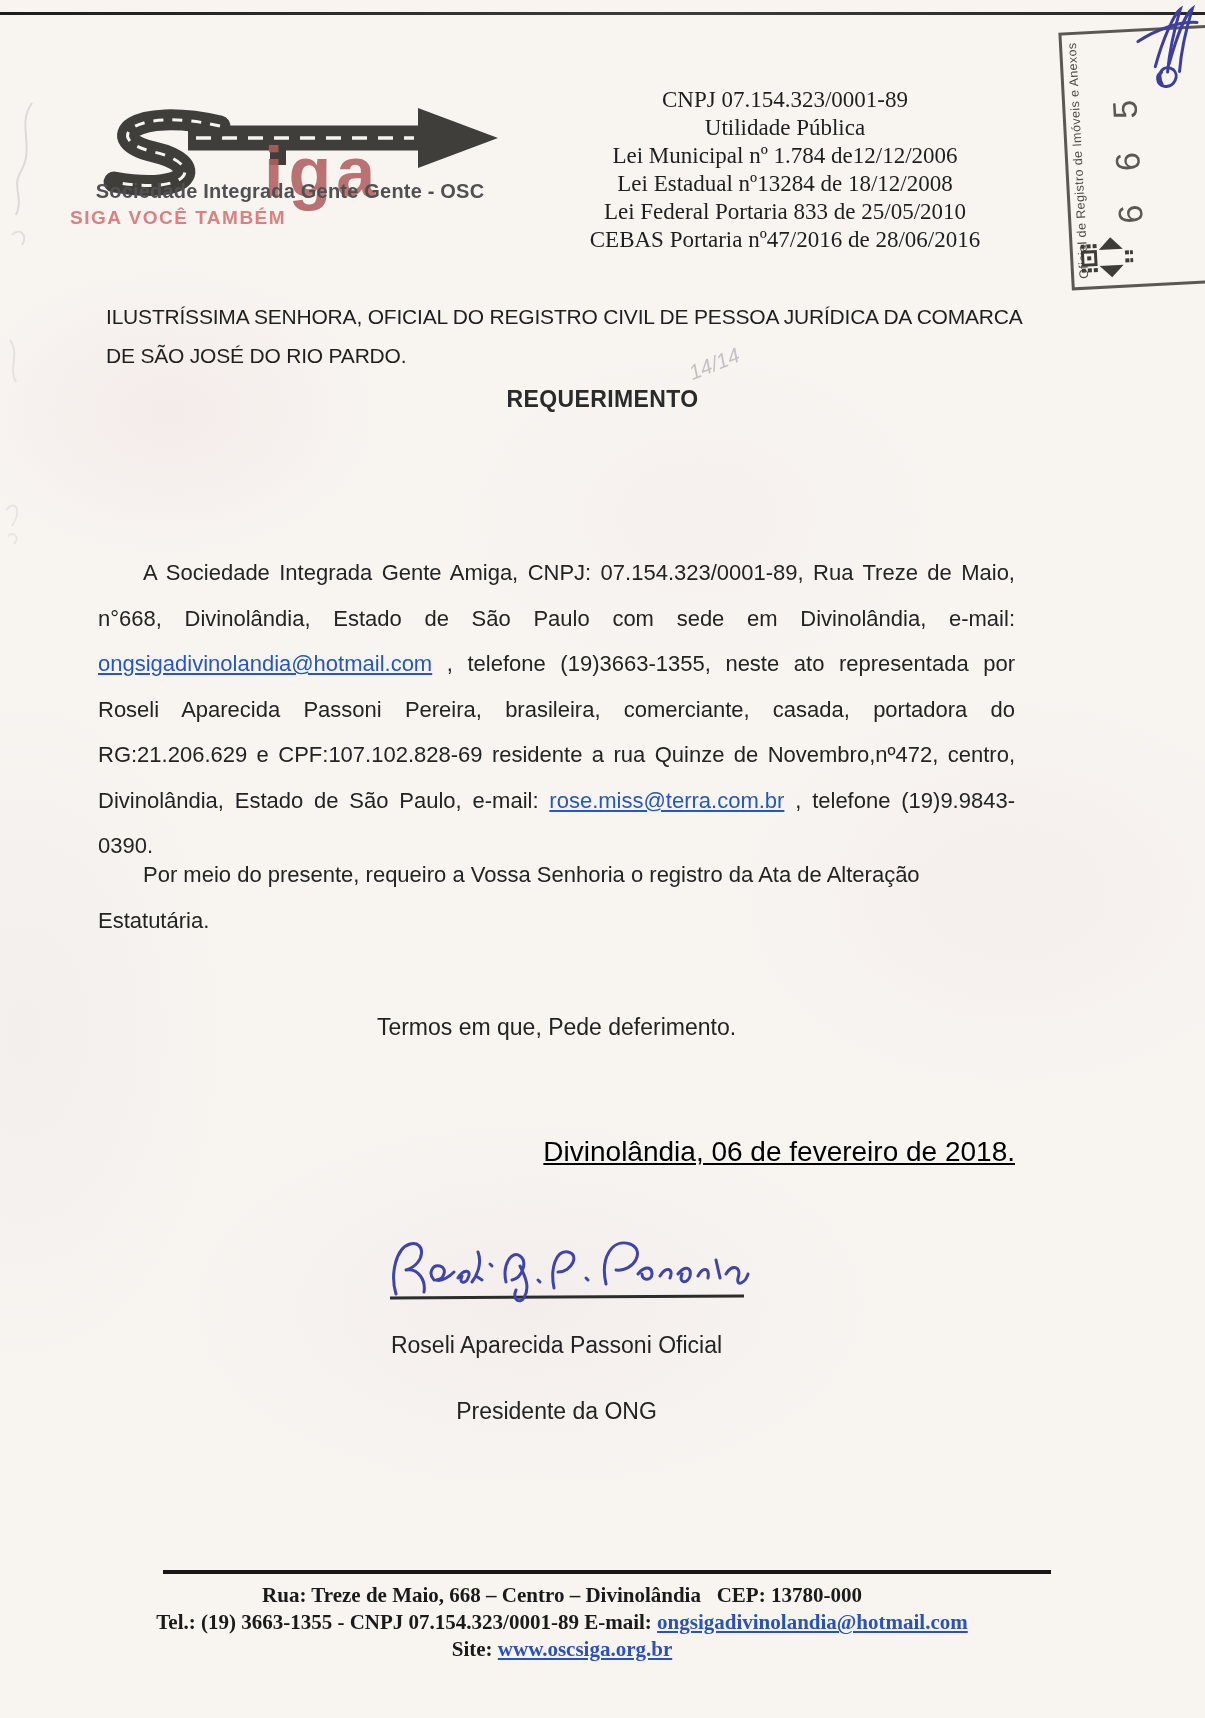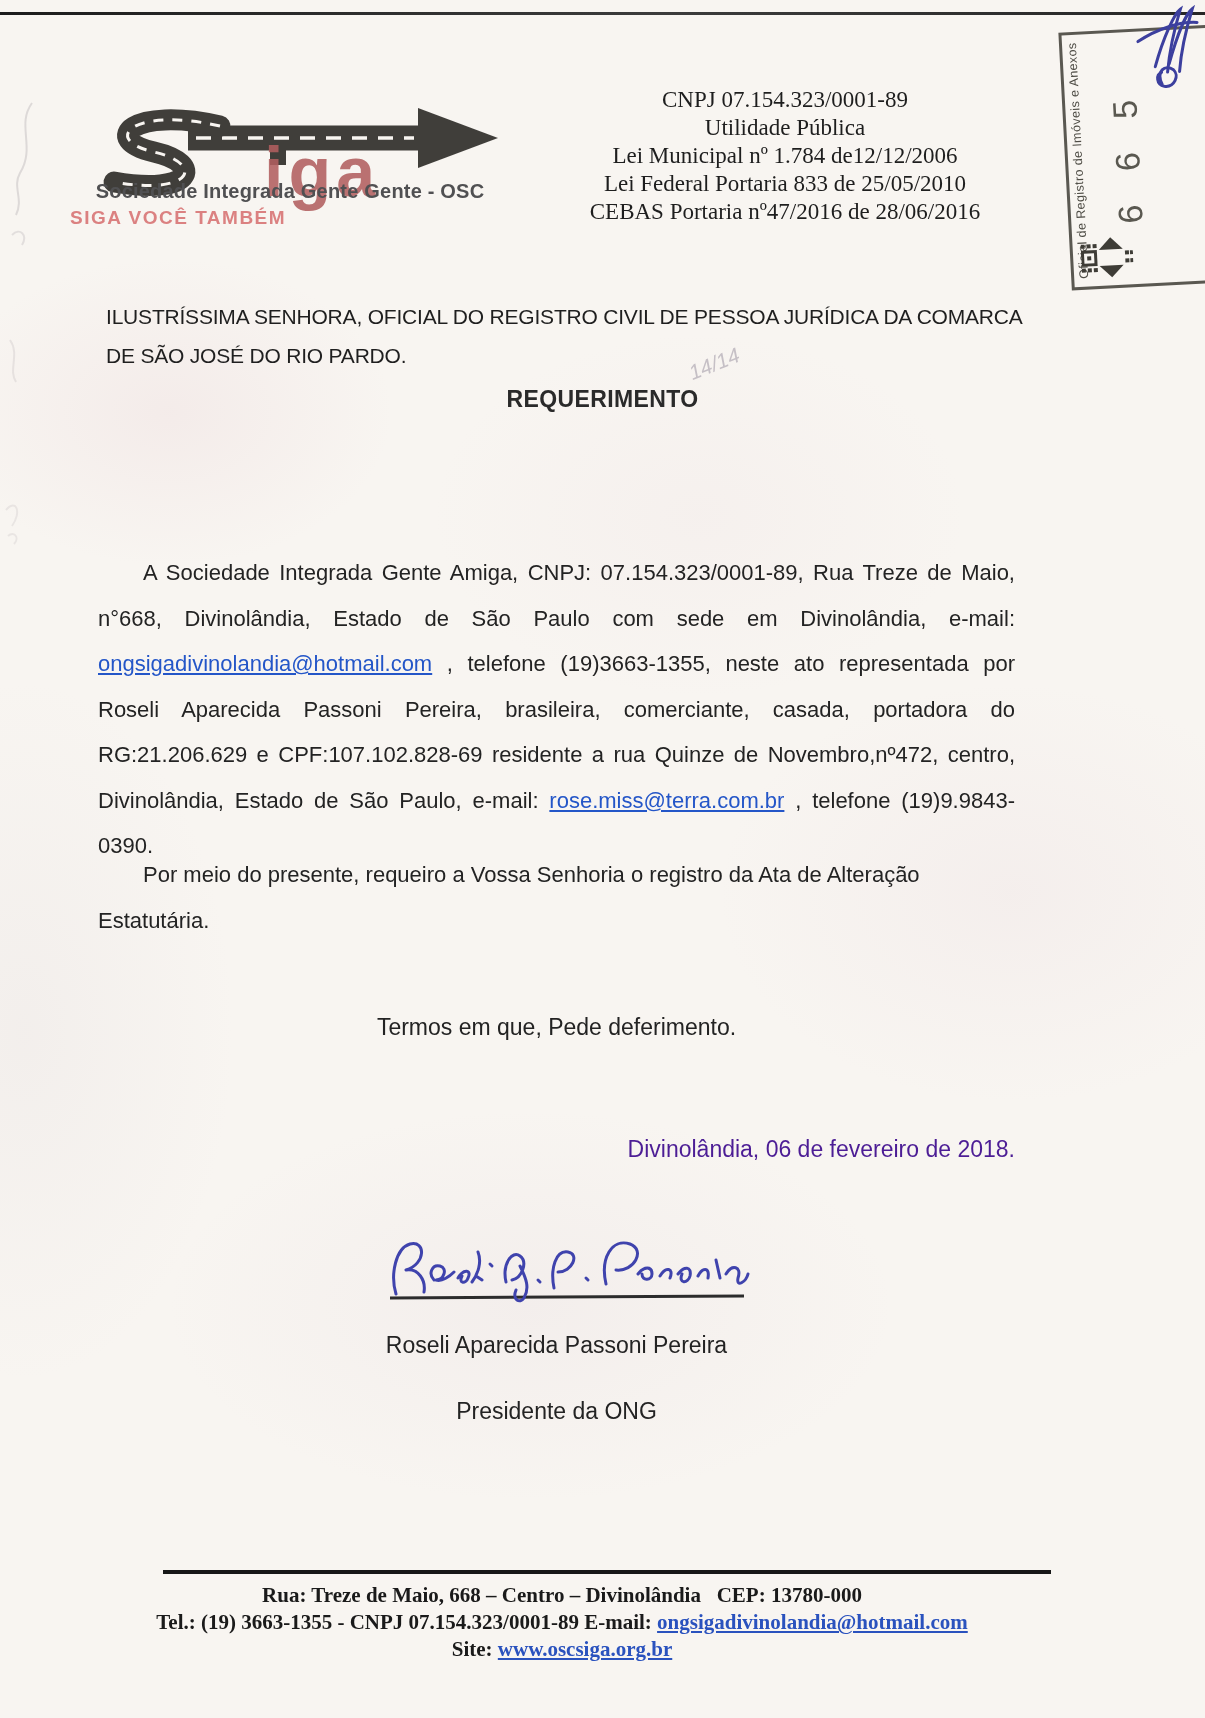--- a/index.html
+++ b/index.html
@@ -59,21 +59,21 @@
     color:rgba(128,118,138,.42);transform:rotate(-22deg);}
   .para{position:absolute;left:98px;width:917px;font-size:22px;line-height:45.5px;
     color:#232323;text-align:justify;}
   .para.indent{text-indent:45px;}
   .p1{top:528px;}
   .p2{top:830px;text-align:left;}
   .doc-link{color:#2456c8;text-decoration:underline;}
   .closing{position:absolute;left:98px;top:1014px;width:917px;text-align:center;
     font-size:23px;color:#232323;}
   .dateline{position:absolute;left:98px;top:1136px;width:917px;text-align:right;
-    font-size:23px;color:#4c1d95;}
+    font-size:28px;color:#000000;text-decoration:underline;}
   .signature-art{position:absolute;left:380px;top:1222px;}
   .sig-name{position:absolute;left:98px;top:1332px;width:917px;text-align:center;
     font-size:23px;color:#232323;}
   .sig-role{position:absolute;left:98px;top:1398px;width:917px;text-align:center;
     font-size:23px;color:#232323;}
 
   
   .footer-rule{position:absolute;left:163px;top:1570px;width:888px;height:4px;background:#171717;}
   .footer-line{position:absolute;left:0;width:1100px;text-align:center;
     font-family:"Liberation Serif", serif;font-weight:bold;font-size:21px;color:#1a1a1a;margin-left:12px;}
@@ -113,20 +113,21 @@
       <text x="194" y="96" font-family="Liberation Sans, sans-serif" font-size="70" font-weight="bold" fill="#b05e5e" fill-opacity="0.88" letter-spacing="5">iga</text>
     </svg>
     <div class="logo-org">Sociedade Integrada Gente Gente - OSC</div>
     <div class="logo-tagline">SIGA VOCÊ TAMBÉM</div>
   </div>
 
   <div class="header-laws">
     <div>CNPJ 07.154.323/0001-89</div>
     <div>Utilidade Pública</div>
     <div>Lei Municipal nº 1.784 de12/12/2006</div>
+    <div>Lei Estadual nº13284 de 18/12/2008</div>
     <div>Lei Federal Portaria 833 de 25/05/2010</div>
     <div>CEBAS Portaria nº47/2016 de 28/06/2016</div>
   </div>
 
   <div class="stamp">
     <div class="stamp-side">Oficial de Registro de Imóveis e Anexos</div>
     <div class="stamp-num-wrap">
       <div class="stamp-num">6 6 5</div>
     </div>
 
@@ -193,21 +194,21 @@
       <path d="M226,62 C220,36 232,16 250,22 C266,28 254,50 236,48"></path>
       <path d="M258,52 C264,44 272,44 272,52 C272,58 262,60 262,52"></path>
       <path d="M280,54 C286,44 294,46 290,56"></path>
       <path d="M298,52 C304,44 312,44 310,54 C308,62 298,62 302,52"></path>
       <path d="M318,54 C322,46 330,44 328,56"></path>
       <path d="M336,38 L340,56"></path>
       <path d="M346,52 C352,42 362,44 358,56 C356,66 366,60 368,52"></path>
     </g>
   </svg>
 
-  <div class="sig-name">Roseli Aparecida Passoni Pereira</div>
+  <div class="sig-name">Roseli Aparecida Passoni Oficial</div>
   <div class="sig-role">Presidente da ONG</div>
 
   <div class="footer-rule"></div>
   <div class="footer-line f1">Rua: Treze de Maio, 668 – Centro – Divinolândia&nbsp;&nbsp; CEP: 13780-000</div>
   <div class="footer-line f2"><span>Tel.: (19) 3663-1355 - CNPJ 07.154.323/0001-89 E-mail: </span><span class="footer-link">ongsigadivinolandia@hotmail.com</span></div>
   <div class="footer-line f3"><span>Site: </span><span class="footer-link">www.oscsiga.org.br</span></div>
 
 </div>
 
 </body></html>

